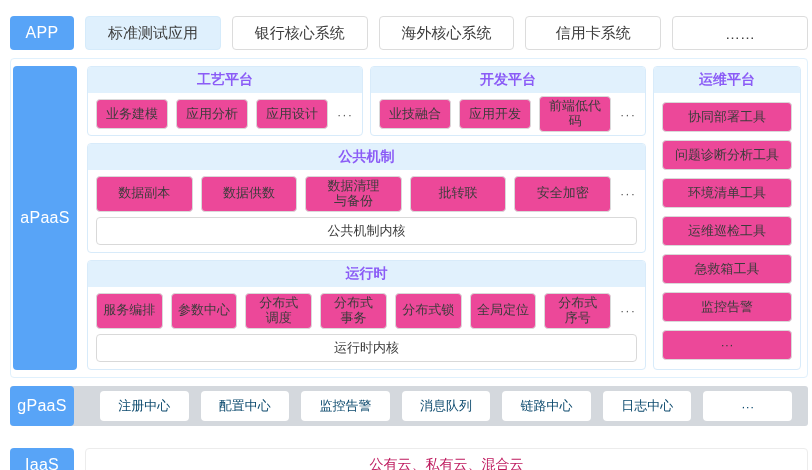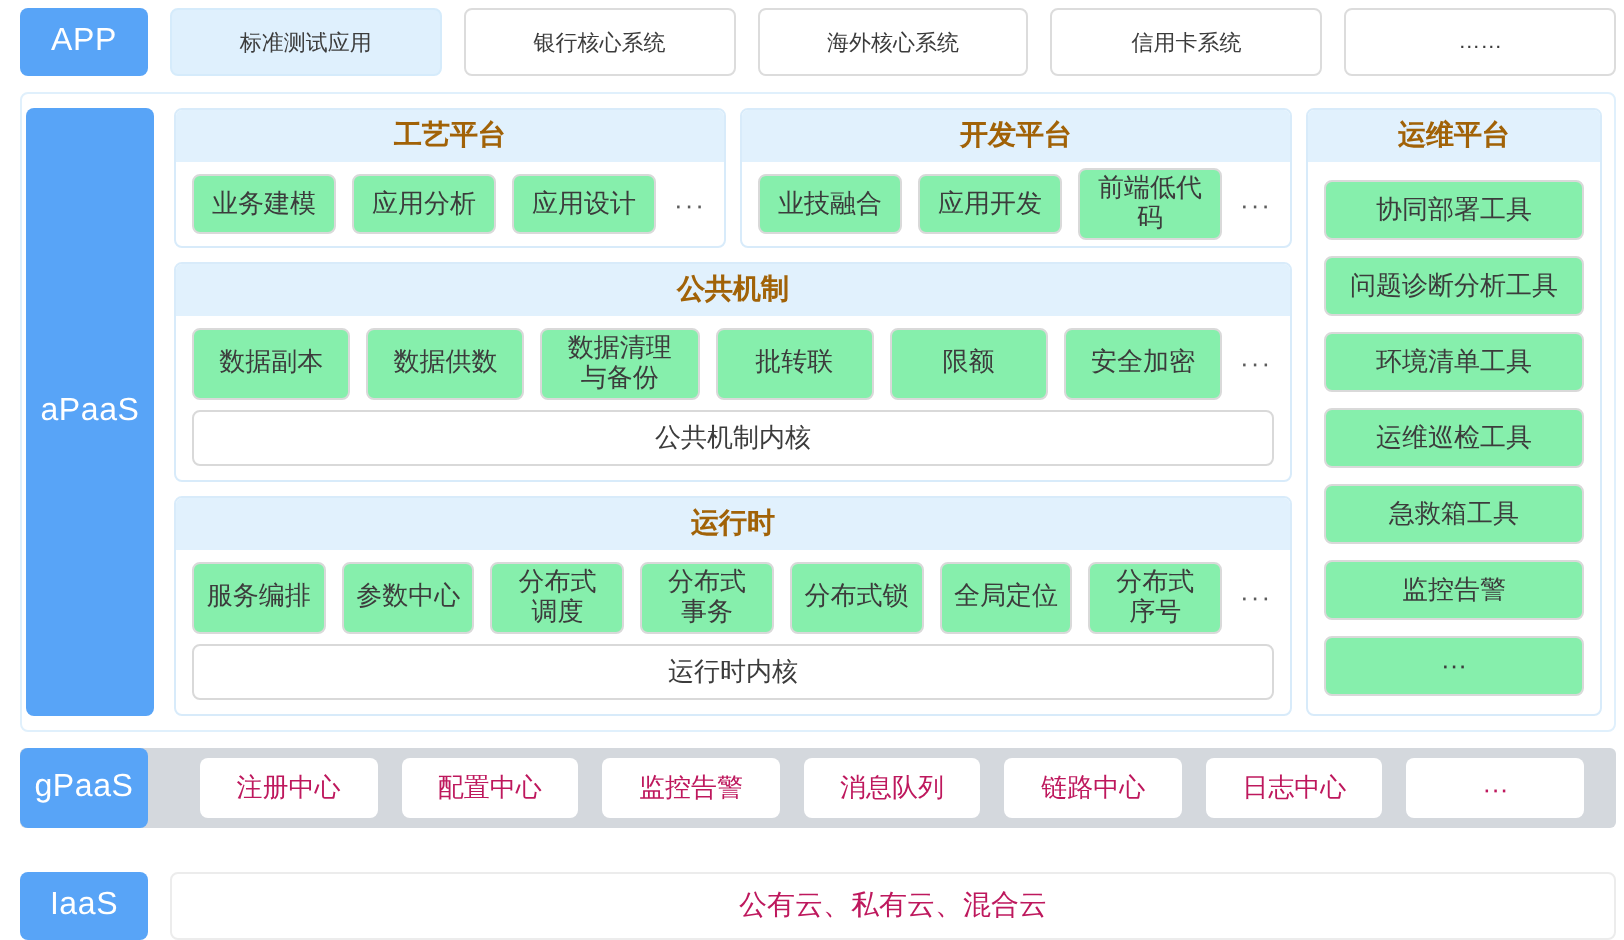--- a/index.html
+++ b/index.html
@@ -10,40 +10,40 @@
     --gpaas_bg:#D4D8DD;
     --box_border:#D9D9D9;
   }
   *{box-sizing:border-box;margin:0;padding:0;}
   html,body{width:812px;height:470px;}
   body{
     background:#fff;
     font-family:"Liberation Sans","DejaVu Sans",sans-serif;
     color:#3c3c3c;
   }
-  .page{width:812px;height:470px;padding:4px 4px 0 10px;}
+  .page{width:812px;height:470px;padding:16px 4px 0 10px;}
 
   
   .layer-label{
     flex:0 0 64px;
     background:var(--accent);
     color:#fff;
     border-radius:4px;
     display:flex;align-items:center;justify-content:center;
     font-size:16px;font-weight:500;
     letter-spacing:.3px;
   }
 
   
   .app-row{display:flex;gap:11px;height:34px;margin-bottom:8px;}
   .app-items{flex:1;display:flex;gap:11px;}
   .app-box{
     flex:1;border:1px solid #DCDCDC;border-radius:4px;background:#fff;
     display:flex;align-items:center;justify-content:center;
-    font-size:11px;color:#3c3c3c;
+    font-size:15px;color:#3c3c3c;
   }
   .app-box.highlight{background:var(--highlight_bg);border-color:#D5EBFB;}
 
   
   .apaas{
     display:flex;gap:10px;
     height:320px;margin-bottom:8px;
     border:1px solid #E0F0FC;border-radius:4px;
     padding:7px 6px 7px 2px;
     background:#fff;
@@ -52,28 +52,28 @@
   .left-col{flex:1;display:flex;flex-direction:column;gap:7px;min-width:0;}
   .panel-row{display:flex;gap:7px;height:70px;}
   .panel{
     border:1px solid var(--panel_border);border-radius:4px;background:#fff;
     display:flex;flex-direction:column;overflow:hidden;
   }
   .panel-row .panel{flex:1;}
   .panel-header{
     flex:0 0 26px;background:var(--panel_header_bg);
     display:flex;align-items:center;justify-content:center;
-    font-size:14px;font-weight:600;color:#a16207;
+    font-size:14px;font-weight:600;color:#8b5cf6;
   }
   .panel-body{
     flex:1;display:flex;align-items:center;gap:8px;padding:6px 8px;min-height:0;
   }
   .item{
     flex:1;min-height:30px;align-self:center;
-    border:1px solid var(--box_border);border-radius:4px;background:#86efac;
+    border:1px solid var(--box_border);border-radius:4px;background:#ec4899;
     display:flex;align-items:center;justify-content:center;
     text-align:center;font-size:13px;line-height:1.12;
     white-space:pre-line;padding:2px 3px;min-width:0;
   }
   .tall-items .item{min-height:36px;text-align:center;}
   .more{flex:0 0 auto;color:#5c5c5c;font-size:13px;letter-spacing:1px;padding:0 1px;}
   .stack{flex:1;}
   .kernel-bar{
     margin:0 8px 7px;flex:0 0 28px;
     border:1px solid var(--box_border);border-radius:4px;
@@ -93,21 +93,21 @@
   .gpaas-row{
     display:flex;gap:26px;height:40px;margin-bottom:22px;
     background:var(--gpaas_bg);border-radius:3px;
     padding-right:16px;
   }
   .gpaas-row .layer-label{border-radius:4px;}
   .gpaas-items{flex:1;display:flex;gap:12px;}
   .gpaas-box{
     flex:1;background:#fff;border-radius:4px;margin:5px 0;
     display:flex;align-items:center;justify-content:center;
-    font-size:13px;color:#be185d;
+    font-size:13px;color:#0c4a6e;
   }
 
   
   .iaas-row{display:flex;gap:11px;height:34px;}
   .iaas-box{
     flex:1;border:1px solid #ECECEC;border-radius:4px;background:#fff;
     display:flex;align-items:center;justify-content:center;
     font-size:14px;color:#be185d;
   }
 </style>
@@ -155,21 +155,20 @@
         </div>
 
         <section class="panel stack">
           <div class="panel-header">公共机制</div>
           <div class="panel-body tall-items">
             <div class="item">数据副本</div>
             <div class="item">数据供数</div>
             <div class="item">数据清理
 与备份</div>
             <div class="item">批转联</div>
-            <div class="item">限额</div>
             <div class="item">安全加密</div>
             <div class="more">···</div>
           </div>
           <div class="kernel-bar">公共机制内核</div>
         </section>
 
         <section class="panel stack">
           <div class="panel-header">运行时</div>
           <div class="panel-body tall-items">
             <div class="item">服务编排</div>

